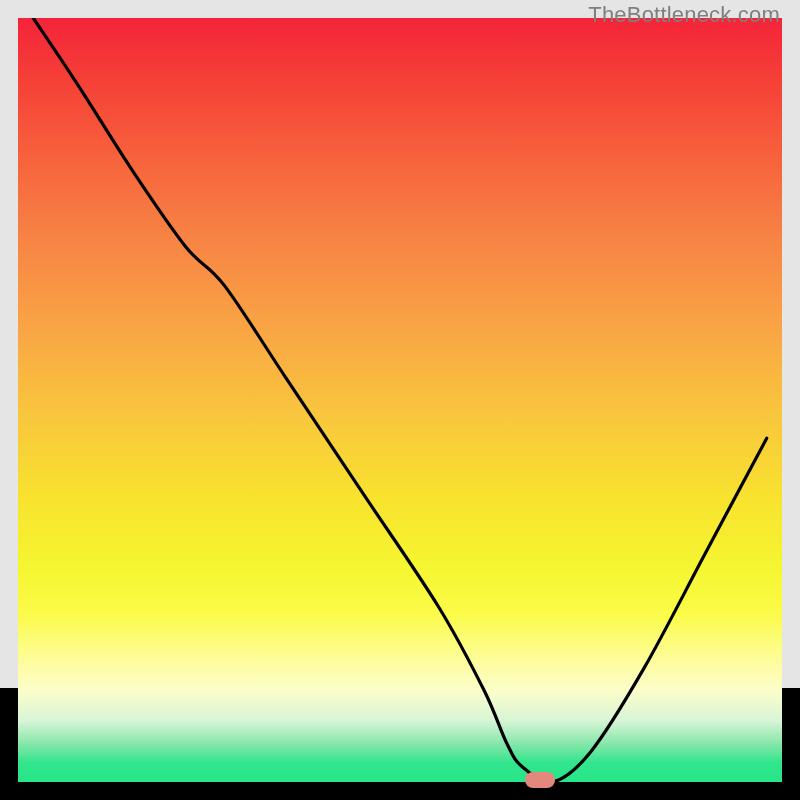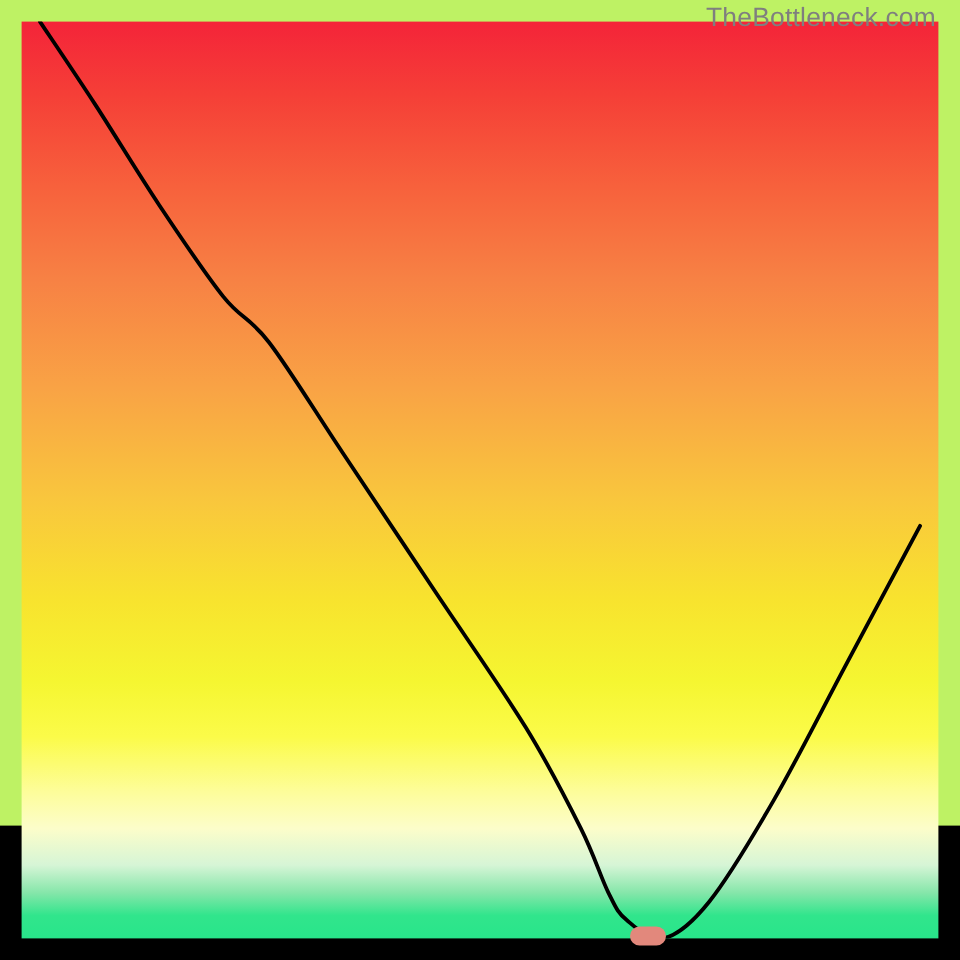--- a/index.html
+++ b/index.html
@@ -1,17 +1,17 @@
 <!DOCTYPE html>
 <html><head>
 <meta charset="utf-8">
 <style>
   *{margin:0;padding:0;box-sizing:border-box}
   body{background:#000;width:800px;height:800px;overflow:hidden;font-family:Arial,Helvetica,sans-serif}
-  .outer{width:800px;height:688px;background:#bef264;position:relative}
+  .outer{width:800px;height:688px;background:#e5e5e5;position:relative}
   .plot{position:absolute;left:18px;top:18px;width:764px;height:764px}
   .grad{width:100%;height:100%;background:linear-gradient(to bottom,
         #F42439 0%,
         #F53F37 8%,
         #F7613C 18%,
         #F78144 28%,
         #F9A345 40%,
         #F9C63D 52%,
         #F8E32E 63%,
         #F5F631 72%,

